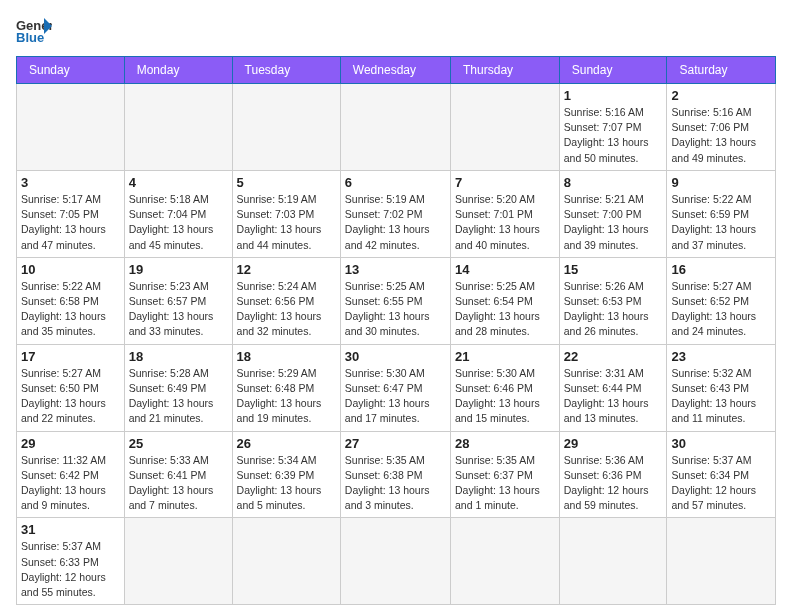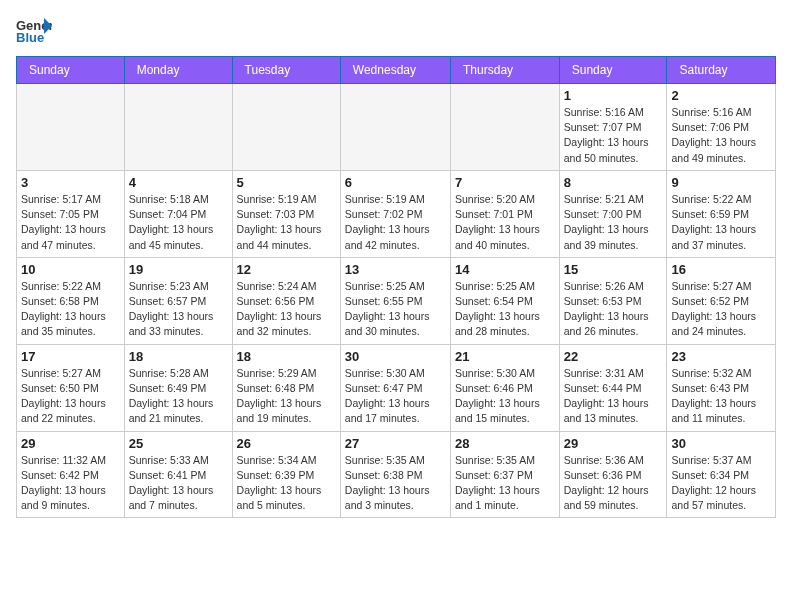--- a/index.html
+++ b/index.html
@@ -296,14 +296,28 @@
 Sunset: 6:36 PM
 Daylight: 12 hours and 59 minutes.</div>
         </td>
         <td>
           <span class="day-number">30</span>
           <div class="day-info">Sunrise: 5:37 AM
 Sunset: 6:34 PM
 Daylight: 12 hours and 57 minutes.</div>
         </td>
       </tr>
+      <tr class="last-row">
+        <td>
+          <span class="day-number">31</span>
+          <div class="day-info">Sunrise: 5:37 AM
+Sunset: 6:33 PM
+Daylight: 12 hours and 55 minutes.</div>
+        </td>
+        <td class="empty"></td>
+        <td class="empty"></td>
+        <td class="empty"></td>
+        <td class="empty"></td>
+        <td class="empty"></td>
+        <td class="empty"></td>
+      </tr>
     </tbody>
 </table>
 
 </body></html>

